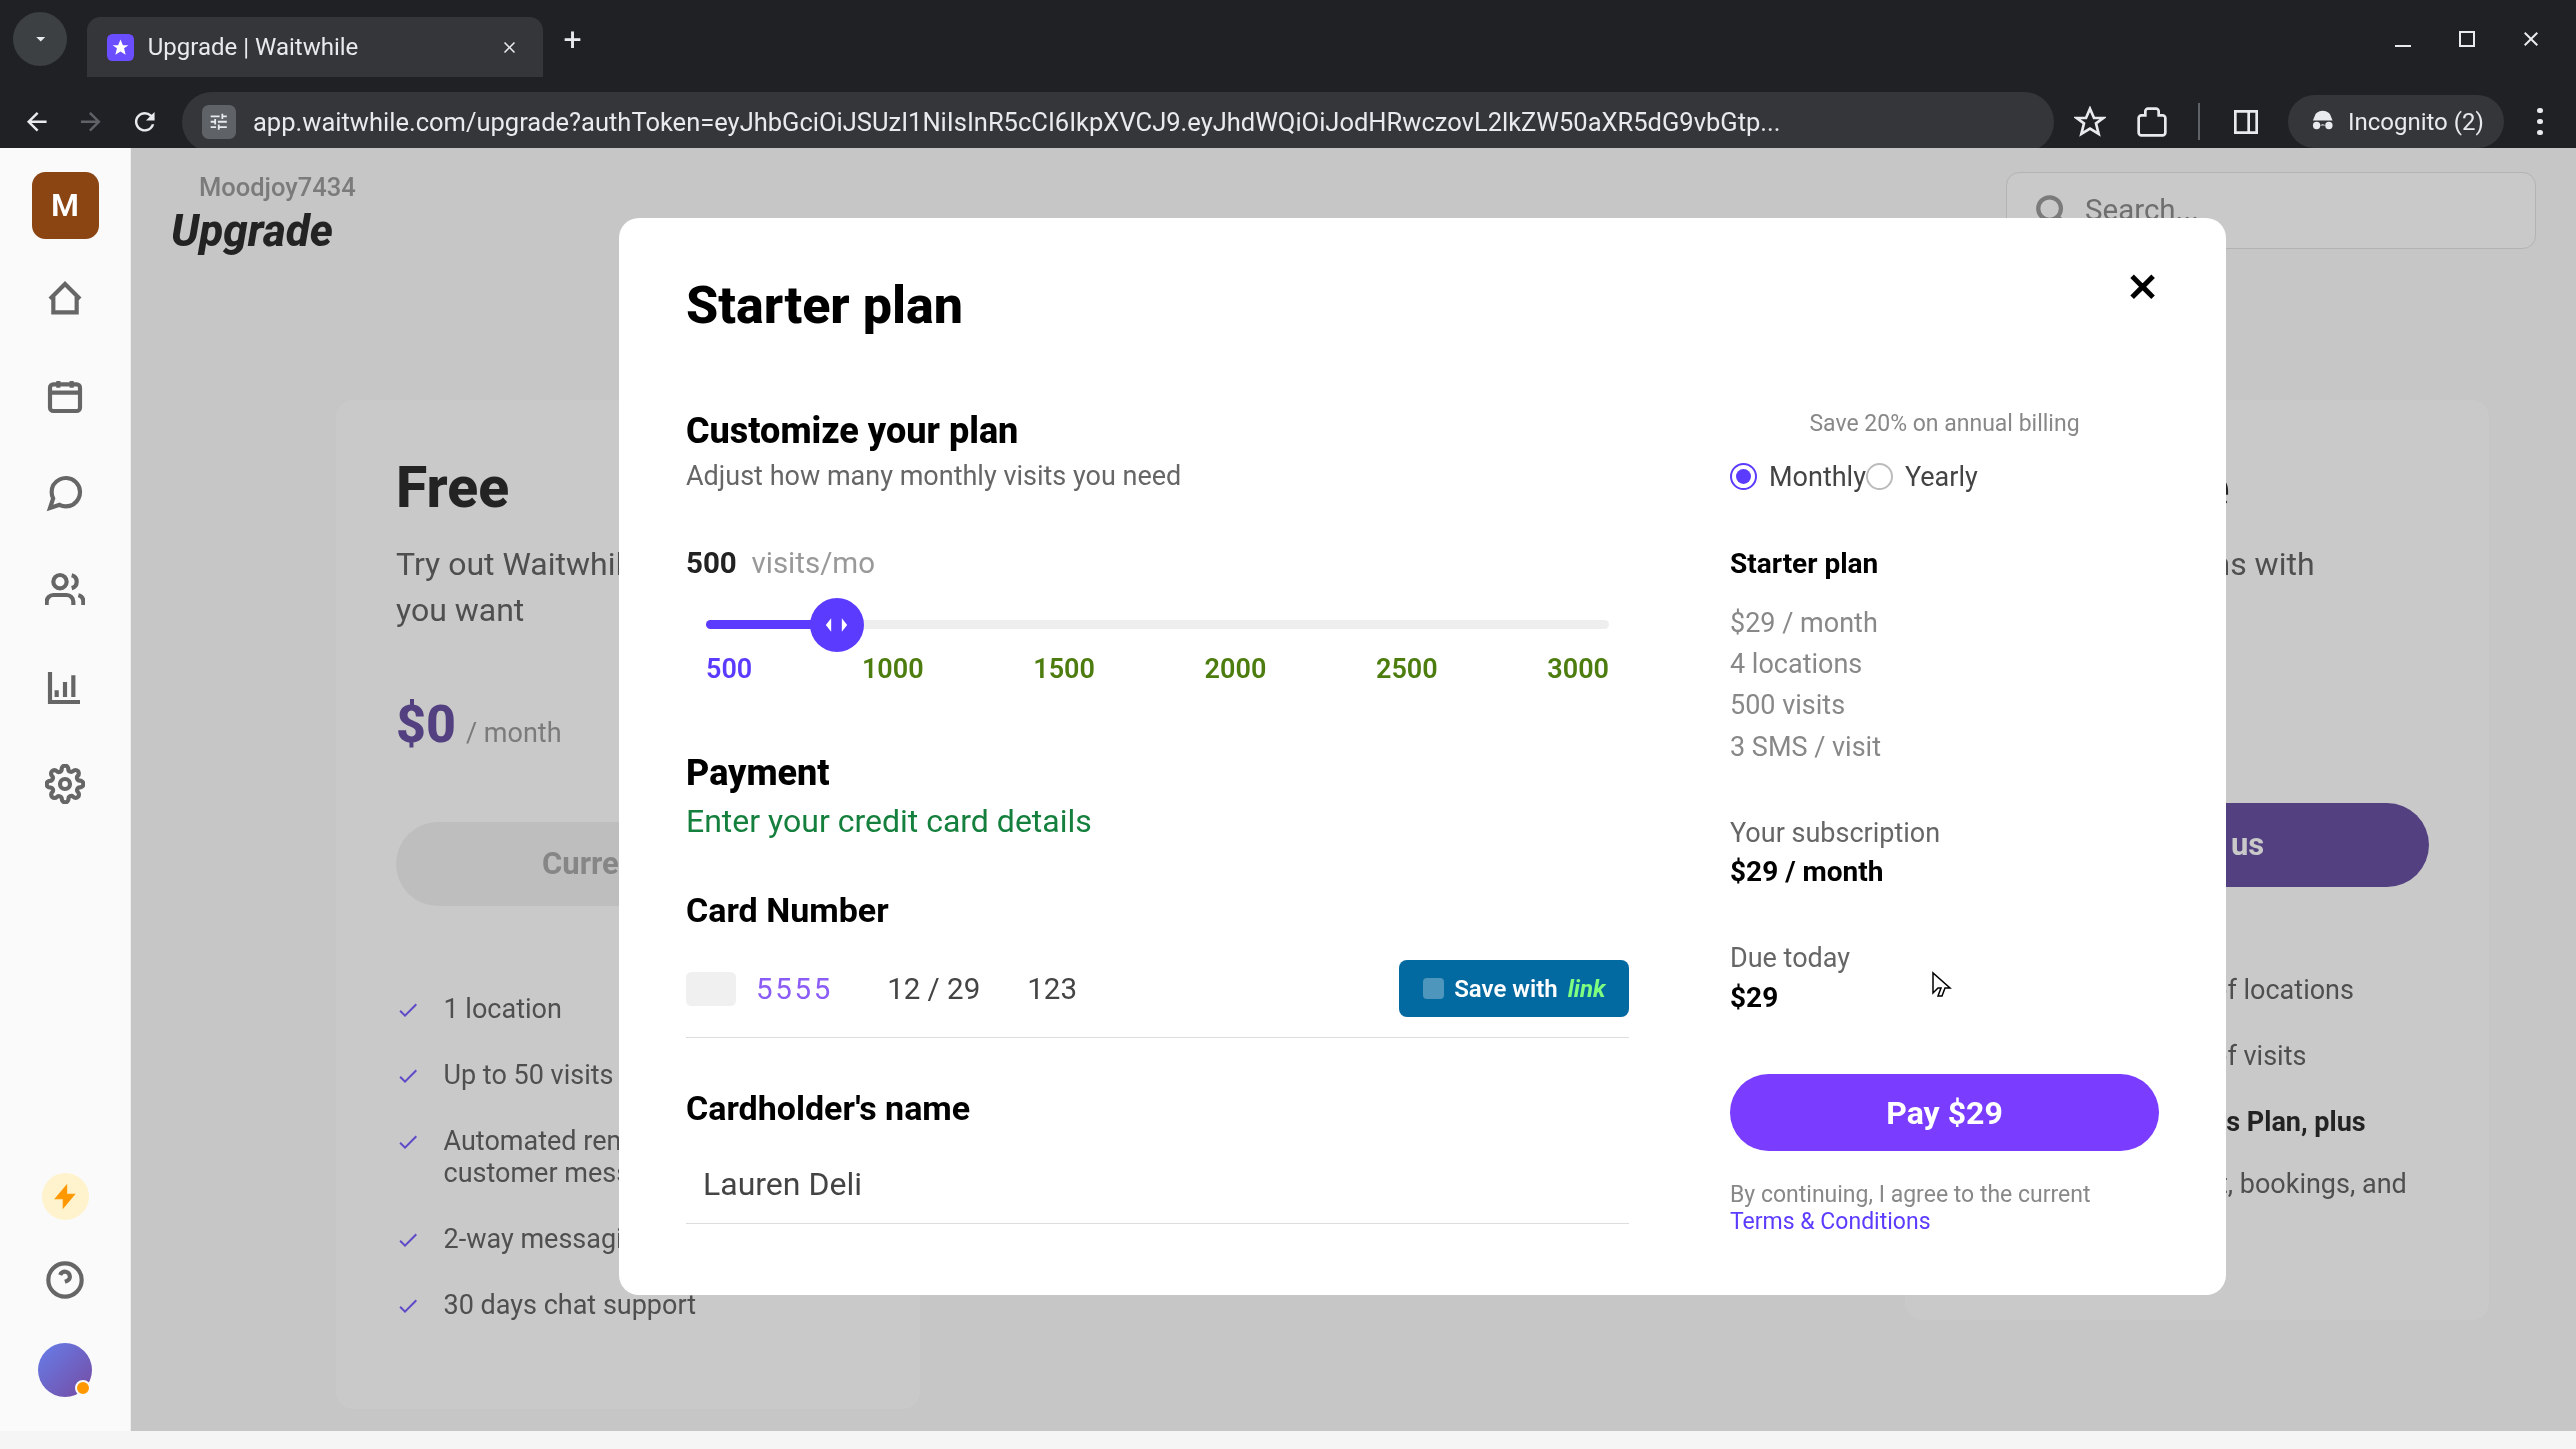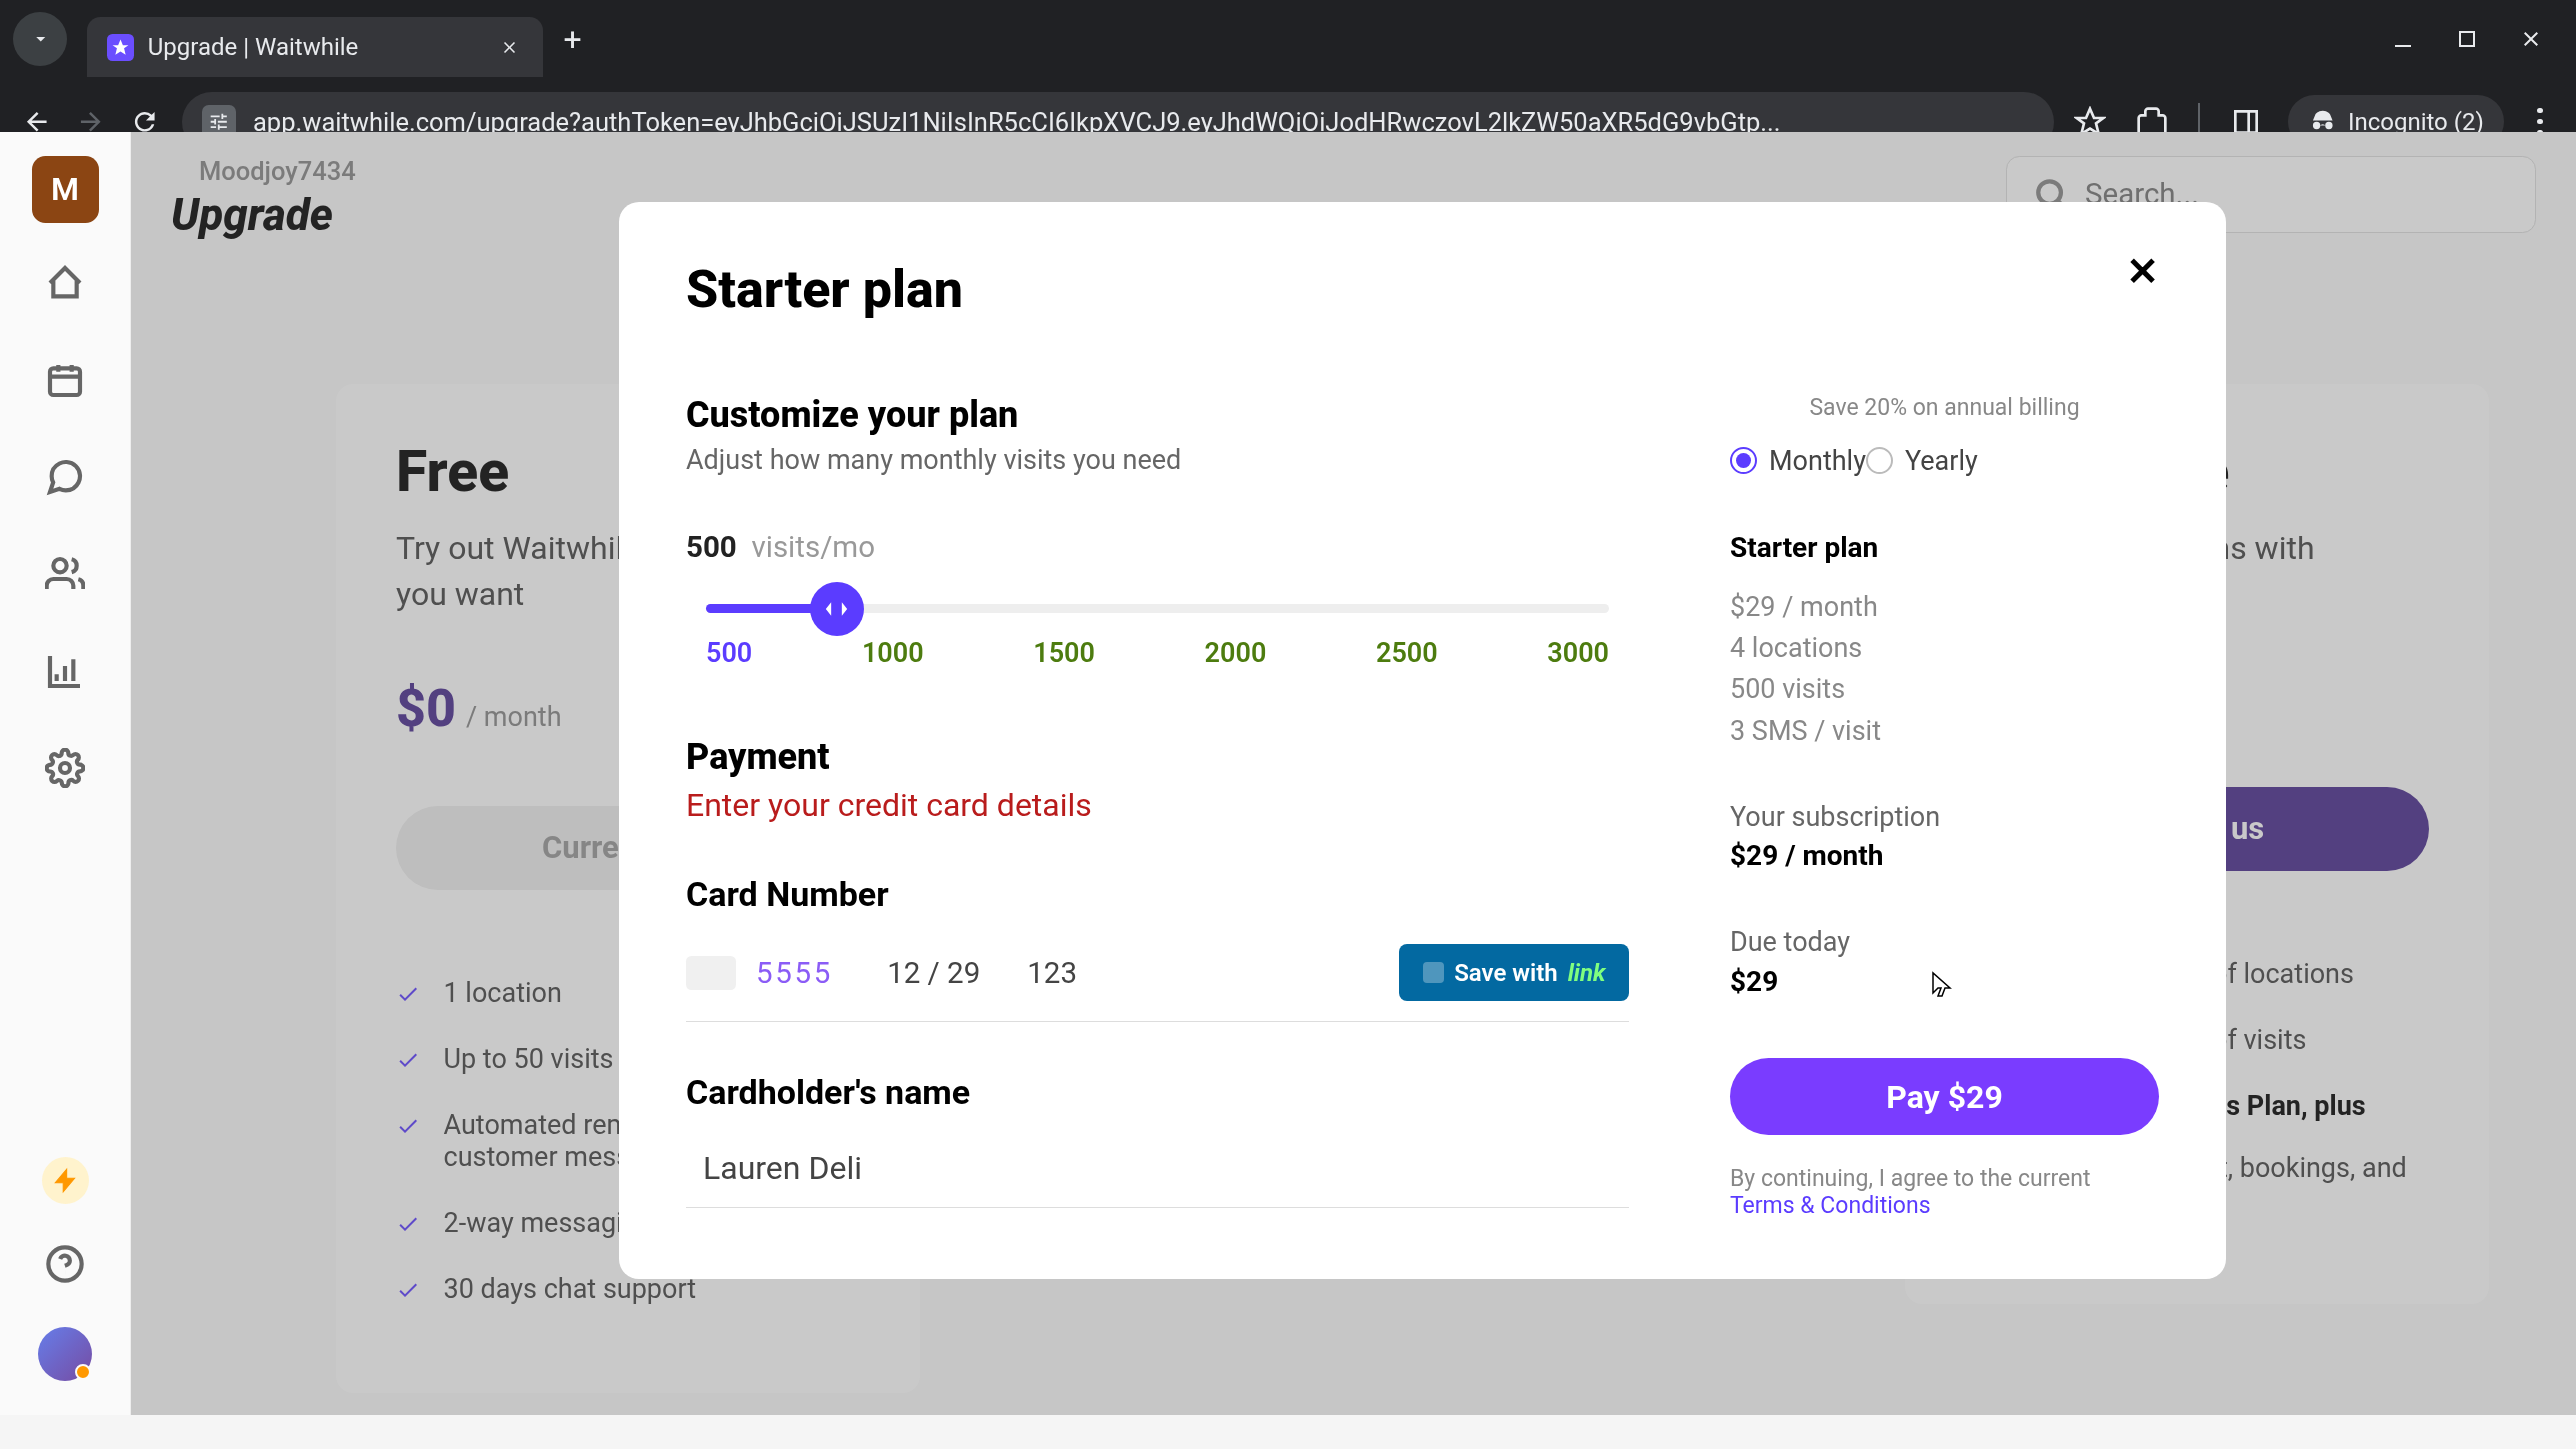--- a/index.html
+++ b/index.html
@@ -1,19 +1,19 @@
 <!DOCTYPE html>
 <html style="font-size:10.7px"><head>
   <meta charset="utf-8">
   <style>
     * { box-sizing: border-box; font-family: -apple-system, BlinkMacSystemFont, 'Segoe UI', Roboto, sans-serif; margin: 0; padding: 0; }
     body { width: 2576px; height: 1449px; background: #f5f5f5; overflow: hidden; position: relative; transform-origin: top left; }
     
     
-    .browser-chrome { width: 100%; height: 132px; background: #202124; }
+    .browser-chrome { width: 100%; height: 148px; background: #202124; }
     .tab-bar { height: 77px; display: flex; align-items: center; padding: 0 13.4px; }
     .tab-drop { width: 54px; height: 54px; border-radius: 50%; background: #3c4043; display: flex; align-items: center; justify-content: center; margin-right: 20px; }
     .tab-drop svg { width: 21.5px; height: 21.5px; fill: #e8eaed; }
     .browser-tab { background: #35363a; height: 60px; width: 456px; border-radius: 13.4px 13.4px 0 0; display: flex; align-items: center; padding: 0 20px; gap: 13.4px; margin-top: 17px; }
     .tab-favicon { width: 27px; height: 27px; background: #6b4eff; border-radius: 5.4px; display: flex; align-items: center; justify-content: center; }
     .tab-favicon svg { width: 19px; height: 19px; fill: white; }
     .tab-title { color: #e8eaed; font-size: 24px; flex: 1; }
     .tab-close { width: 27px; height: 27px; display: flex; align-items: center; justify-content: center; }
     .tab-close svg { width: 19px; height: 19px; fill: #e8eaed; }
     .new-tab { margin-left: 20px; color: #e8eaed; font-size: 32px; }
@@ -97,21 +97,21 @@
     .slider-wrap { margin-top: 40px; position: relative; padding: 0 20px; }
     .slider-track { height: 9.4px; background: #eee; border-radius: 4.7px; position: relative; }
     .slider-fill { position: absolute; left: 0; top: 0; height: 100%; width: 14.5%; background: #5b3cff; border-radius: 4.7px; }
     .slider-thumb { position: absolute; left: 14.5%; top: 50%; transform: translate(-50%, -50%); width: 54px; height: 54px; background: #5b3cff; border-radius: 50%; display: flex; align-items: center; justify-content: center; cursor: grab; }
     .slider-thumb svg { width: 27px; height: 20px; fill: white; }
     .slider-ticks { display: flex; justify-content: space-between; margin-top: 23.5px; padding: 0 0px; }
     .slider-ticks span { font-size: 27px; color: #4d7c0f; font-weight: 600; }
     .slider-ticks span.active { color: #5b3cff; }
     
     .payment-sec { margin-top: 67px; }
-    .payment-sub { font-size: 32px; color: #b91c1c; margin-top: 8px; }
+    .payment-sub { font-size: 32px; color: #15803d; margin-top: 8px; }
     
     .field-label { font-size: 34px; font-weight: 700; margin-top: 50px; }
     .card-row { display: flex; align-items: center; gap: 20px; margin-top: 30px; border-bottom: 1.3px solid #ddd; padding-bottom: 20px; }
     .card-brand { width: 50px; height: 34px; background: #f0f0f0; border-radius: 5.4px; }
     .card-num { font-size: 29.5px; color: #8b5cf6; letter-spacing: 2.7px; }
     .card-exp { font-size: 29.5px; color: #444; margin-left: 34px; }
     .card-cvc { font-size: 29.5px; color: #444; margin-left: 27px; }
     .save-link { margin-left: auto; background: #0369a1; color: white; padding: 14.8px 23.5px; border-radius: 8px; font-size: 24px; font-weight: 600; display: flex; align-items: center; gap: 10px; }
     .save-link-chk { width: 21.5px; height: 21.5px; background: rgba(255,255,255,0.3); border-radius: 4px; }
     .link-logo { font-weight: 700; font-style: italic; color: #7fff7f; }

